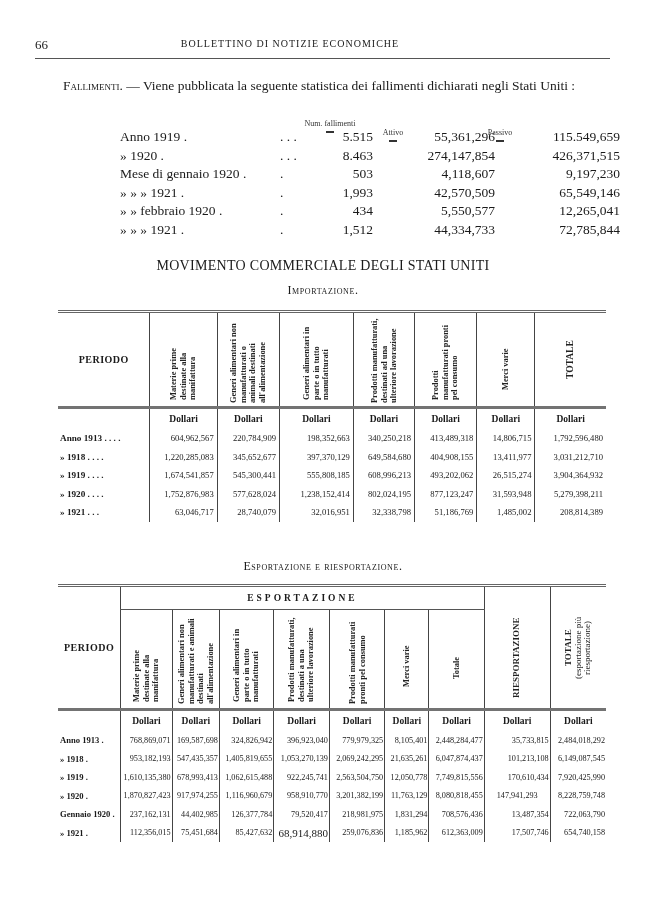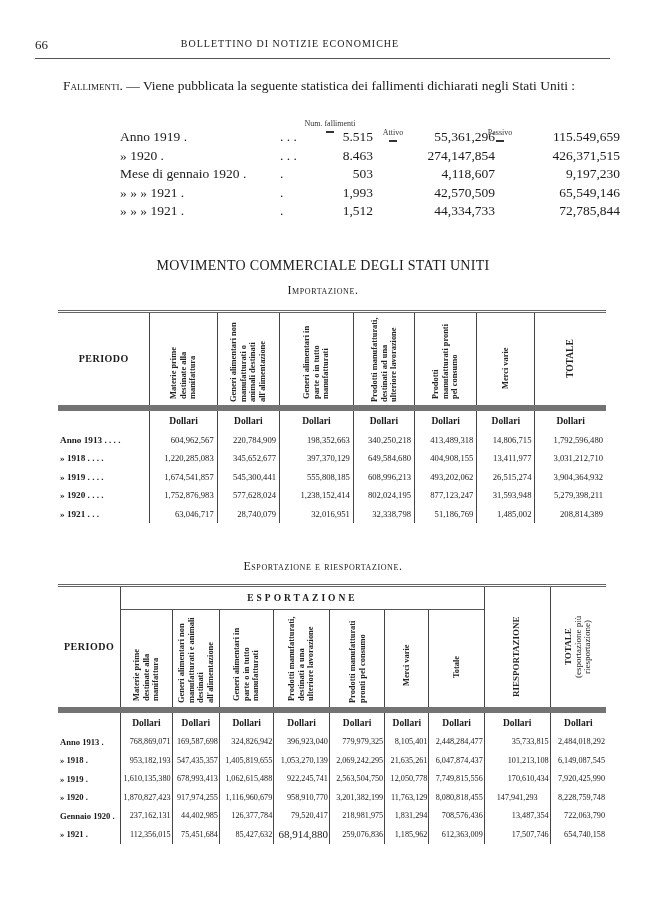--- a/index.html
+++ b/index.html
@@ -25,21 +25,21 @@
     .fall-table .dots { width: 35px; }
     .fall-table .num { text-align: right; }
 
     .sec-title { left: 0; width: 646px; text-align: center; font-size: 14px; letter-spacing: 0.3px; }
     .sub-title { left: 0; width: 646px; text-align: center; font-size: 12px; font-variant: small-caps; letter-spacing: 0.6px; }
 
     table.stat { position: absolute; border-collapse: collapse; font-size: 8.6px; }
     table.stat td, table.stat th { padding: 0 2px; white-space: nowrap; }
     table.stat .thick-top { border-top: 3px double #666; }
     table.stat .vline { border-left: 1px solid #444; }
-    table.stat .hline { border-bottom: 6px solid #737373; }
+    table.stat .hline { border-bottom: 3px solid #737373; }
     table.stat .rot {
       writing-mode: vertical-rl; transform: rotate(180deg);
       font-size: 8.4px; line-height: 9.5px; font-weight: bold; text-align: left;
       margin: 0 auto; white-space: normal; color: #222;
     }
     table.stat .per { font-weight: bold; font-size: 10px; letter-spacing: 0.5px; }
     table.stat .unit { font-weight: bold; font-size: 9.5px; text-align: center; height: 20px; }
     table.stat .val { text-align: right; height: 18.5px; padding-right: 3px; }
     table.stat .rowlab { font-weight: bold; font-size: 9.2px; text-align: left; }
 
@@ -84,20 +84,27 @@
         <td class="num" style="width: 58px;">503</td>
         <td class="num" style="width: 122px;">4,118,607</td>
         <td class="num" style="width: 125px;">9,197,230</td>
       </tr>
       <tr>
         <td class="lab">» » » 1921 .</td>
         <td class="dots">.</td>
         <td class="num" style="width: 58px;">1,993</td>
         <td class="num" style="width: 122px;">42,570,509</td>
         <td class="num" style="width: 125px;">65,549,146</td>
+      </tr>
+      <tr>
+        <td class="lab">» » febbraio 1920 .</td>
+        <td class="dots">.</td>
+        <td class="num" style="width: 58px;">434</td>
+        <td class="num" style="width: 122px;">5,550,577</td>
+        <td class="num" style="width: 125px;">12,265,041</td>
       </tr>
       <tr>
         <td class="lab">» » » 1921 .</td>
         <td class="dots">.</td>
         <td class="num" style="width: 58px;">1,512</td>
         <td class="num" style="width: 122px;">44,334,733</td>
         <td class="num" style="width: 125px;">72,785,844</td>
       </tr>
     </tbody>
 </table>

